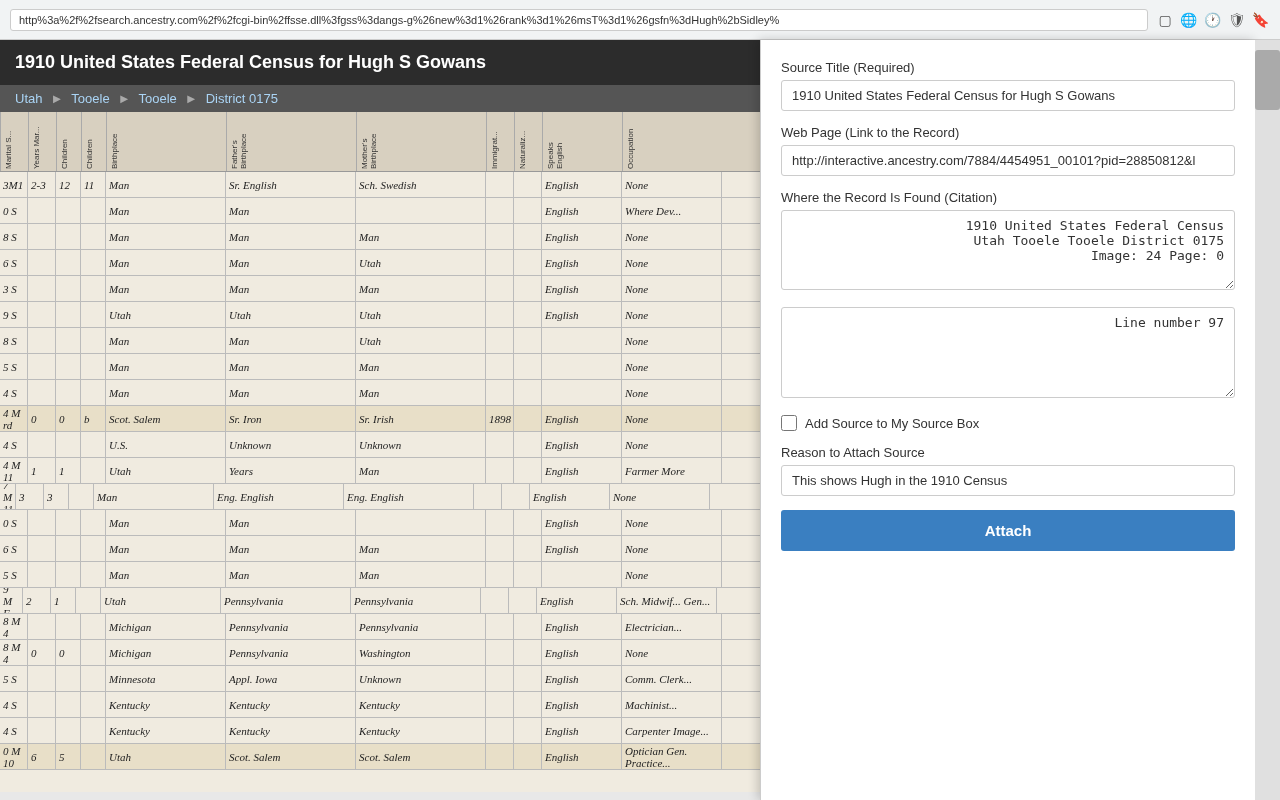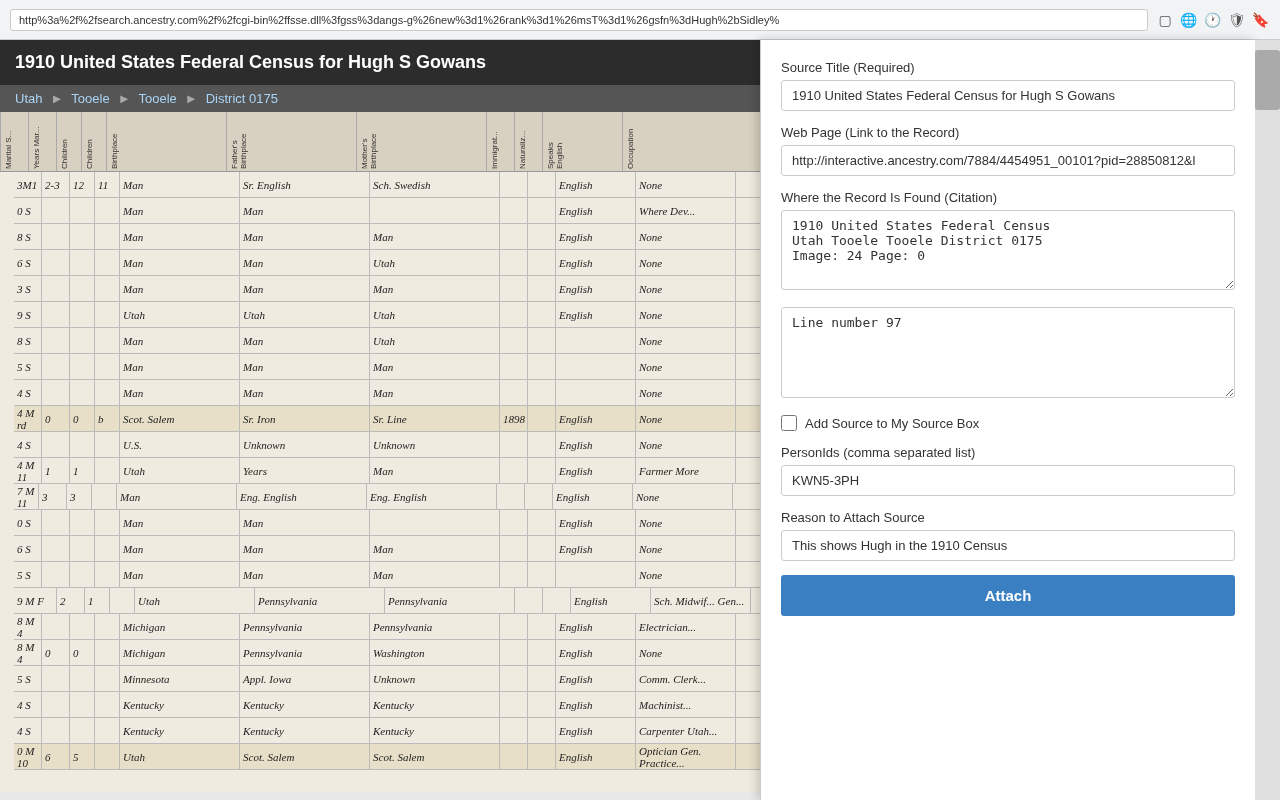--- a/index.html
+++ b/index.html
@@ -125,21 +125,20 @@
       font-size: 8px;
       color: #333;
       overflow: hidden;
       flex-shrink: 0;
     }
 
     .census-rows-area {
       position: relative;
       height: 620px;
       overflow: hidden;
-      margin-left: 14px;
     }
 
     
     .census-row {
       display: flex;
       border-bottom: 1px solid #bbb;
       height: 26px;
       align-items: center;
       font-family: 'Times New Roman', serif;
       font-style: italic;
@@ -189,20 +188,21 @@
       border-radius: 3px;
       padding: 7px 10px;
       font-size: 13px;
       color: #333;
       background: white;
     }
 
     textarea.form-input {
       resize: vertical;
       min-height: 80px;
+      text-align: right;
     }
 
     .checkbox-row {
       display: flex;
       align-items: center;
       gap: 8px;
       margin-bottom: 14px;
     }
 
     .checkbox-row input[type="checkbox"] {
@@ -406,21 +406,21 @@
             <div class="census-cell" style="width:80px"></div>
             <div class="census-cell" style="width:100px">None</div>
           </div>
           <div class="census-row" style="background:#e8dfc8;">
             <div class="census-cell" style="width:28px">4 M rd</div>
             <div class="census-cell" style="width:28px">0</div>
             <div class="census-cell" style="width:25px">0</div>
             <div class="census-cell" style="width:25px">b</div>
             <div class="census-cell" style="width:120px">Scot. Salem</div>
             <div class="census-cell" style="width:130px">Sr. Iron</div>
-            <div class="census-cell" style="width:130px">Sr. Line</div>
+            <div class="census-cell" style="width:130px">Sr. Irish</div>
             <div class="census-cell" style="width:28px">1898</div>
             <div class="census-cell" style="width:28px"></div>
             <div class="census-cell" style="width:80px">English</div>
             <div class="census-cell" style="width:100px">None</div>
           </div>
           <div class="census-row">
             <div class="census-cell" style="width:28px">4 S</div>
             <div class="census-cell" style="width:28px"></div>
             <div class="census-cell" style="width:25px"></div>
             <div class="census-cell" style="width:25px"></div>
@@ -439,21 +439,21 @@
             <div class="census-cell" style="width:25px"></div>
             <div class="census-cell" style="width:120px">Utah</div>
             <div class="census-cell" style="width:130px">Years</div>
             <div class="census-cell" style="width:130px">Man</div>
             <div class="census-cell" style="width:28px"></div>
             <div class="census-cell" style="width:28px"></div>
             <div class="census-cell" style="width:80px">English</div>
             <div class="census-cell" style="width:100px">Farmer More</div>
           </div>
           <div class="census-row">
-            <div class="census-cell" style="width:25px">7 M 11</div>
+            <div class="census-cell" style="width:16px">7 M 11</div>
             <div class="census-cell" style="width:28px">3</div>
             <div class="census-cell" style="width:25px">3</div>
             <div class="census-cell" style="width:25px"></div>
             <div class="census-cell" style="width:120px">Man</div>
             <div class="census-cell" style="width:130px">Eng. English</div>
             <div class="census-cell" style="width:130px">Eng. English</div>
             <div class="census-cell" style="width:28px"></div>
             <div class="census-cell" style="width:28px"></div>
             <div class="census-cell" style="width:80px">English</div>
             <div class="census-cell" style="width:100px">None</div>
@@ -491,21 +491,21 @@
             <div class="census-cell" style="width:25px"></div>
             <div class="census-cell" style="width:120px">Man</div>
             <div class="census-cell" style="width:130px">Man</div>
             <div class="census-cell" style="width:130px">Man</div>
             <div class="census-cell" style="width:28px"></div>
             <div class="census-cell" style="width:28px"></div>
             <div class="census-cell" style="width:80px"></div>
             <div class="census-cell" style="width:100px">None</div>
           </div>
           <div class="census-row">
-            <div class="census-cell" style="width:43px">9 M F</div>
+            <div class="census-cell" style="width:23px">9 M F</div>
             <div class="census-cell" style="width:28px">2</div>
             <div class="census-cell" style="width:25px">1</div>
             <div class="census-cell" style="width:25px"></div>
             <div class="census-cell" style="width:120px">Utah</div>
             <div class="census-cell" style="width:130px">Pennsylvania</div>
             <div class="census-cell" style="width:130px">Pennsylvania</div>
             <div class="census-cell" style="width:28px"></div>
             <div class="census-cell" style="width:28px"></div>
             <div class="census-cell" style="width:80px">English</div>
             <div class="census-cell" style="width:100px">Sch. Midwif... Gen...</div>
@@ -566,21 +566,21 @@
             <div class="census-cell" style="width:28px">4 S</div>
             <div class="census-cell" style="width:28px"></div>
             <div class="census-cell" style="width:25px"></div>
             <div class="census-cell" style="width:25px"></div>
             <div class="census-cell" style="width:120px">Kentucky</div>
             <div class="census-cell" style="width:130px">Kentucky</div>
             <div class="census-cell" style="width:130px">Kentucky</div>
             <div class="census-cell" style="width:28px"></div>
             <div class="census-cell" style="width:28px"></div>
             <div class="census-cell" style="width:80px">English</div>
-            <div class="census-cell" style="width:100px">Carpenter Utah...</div>
+            <div class="census-cell" style="width:100px">Carpenter Image...</div>
           </div>
           <div class="census-row" style="background:#e8dfc8;">
             <div class="census-cell" style="width:28px">0 M 10</div>
             <div class="census-cell" style="width:28px">6</div>
             <div class="census-cell" style="width:25px">5</div>
             <div class="census-cell" style="width:25px"></div>
             <div class="census-cell" style="width:120px">Utah</div>
             <div class="census-cell" style="width:130px">Scot. Salem</div>
             <div class="census-cell" style="width:130px">Scot. Salem</div>
             <div class="census-cell" style="width:28px"></div>
@@ -614,24 +614,20 @@
 
     <div class="form-group">
       <textarea class="form-input" rows="5" style="">Line number 97</textarea>
     </div>
 
     <div class="checkbox-row">
       <input type="checkbox" style="">
       <label class="form-label" style="margin:0">Add Source to My Source Box</label>
     </div>
 
-    <div class="form-group">
-      <label class="form-label">PersonIds (comma separated list)</label>
-      <input class="form-input" type="text" value="KWN5-3PH" style="">
-    </div>
 
     <div class="form-group">
       <label class="form-label">Reason to Attach Source</label>
       <input class="form-input" type="text" value="This shows Hugh in the 1910 Census" style="">
     </div>
 
     <button class="attach-button">Attach</button>
 
   </div>
 

